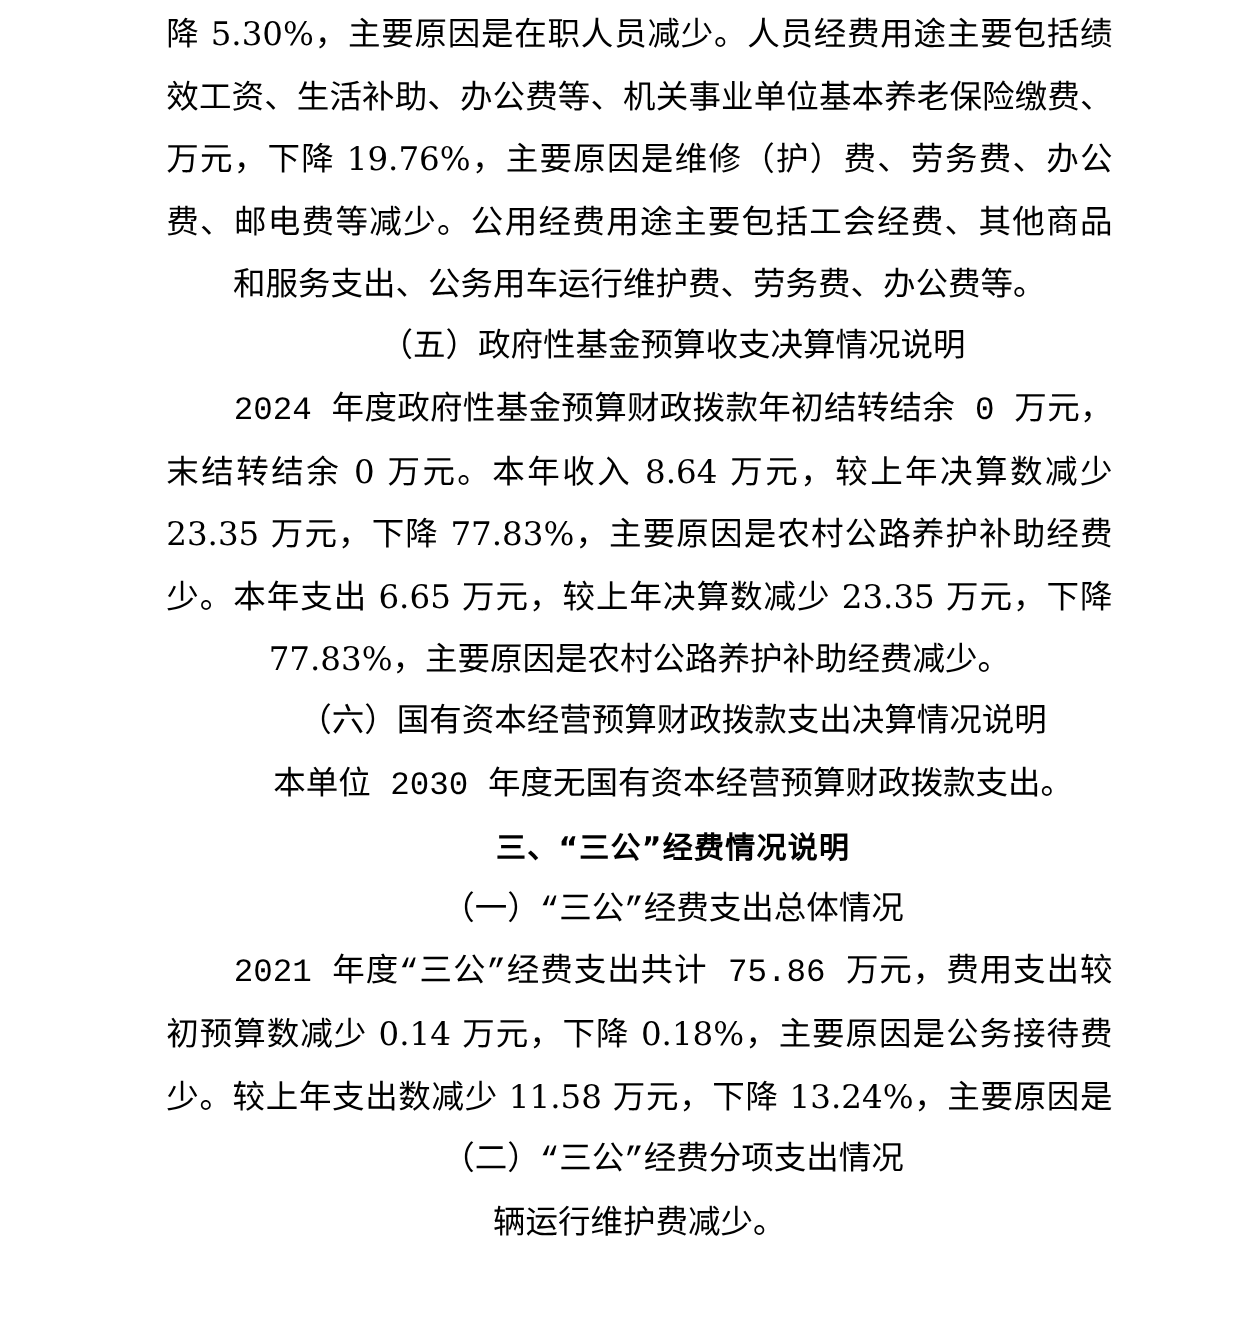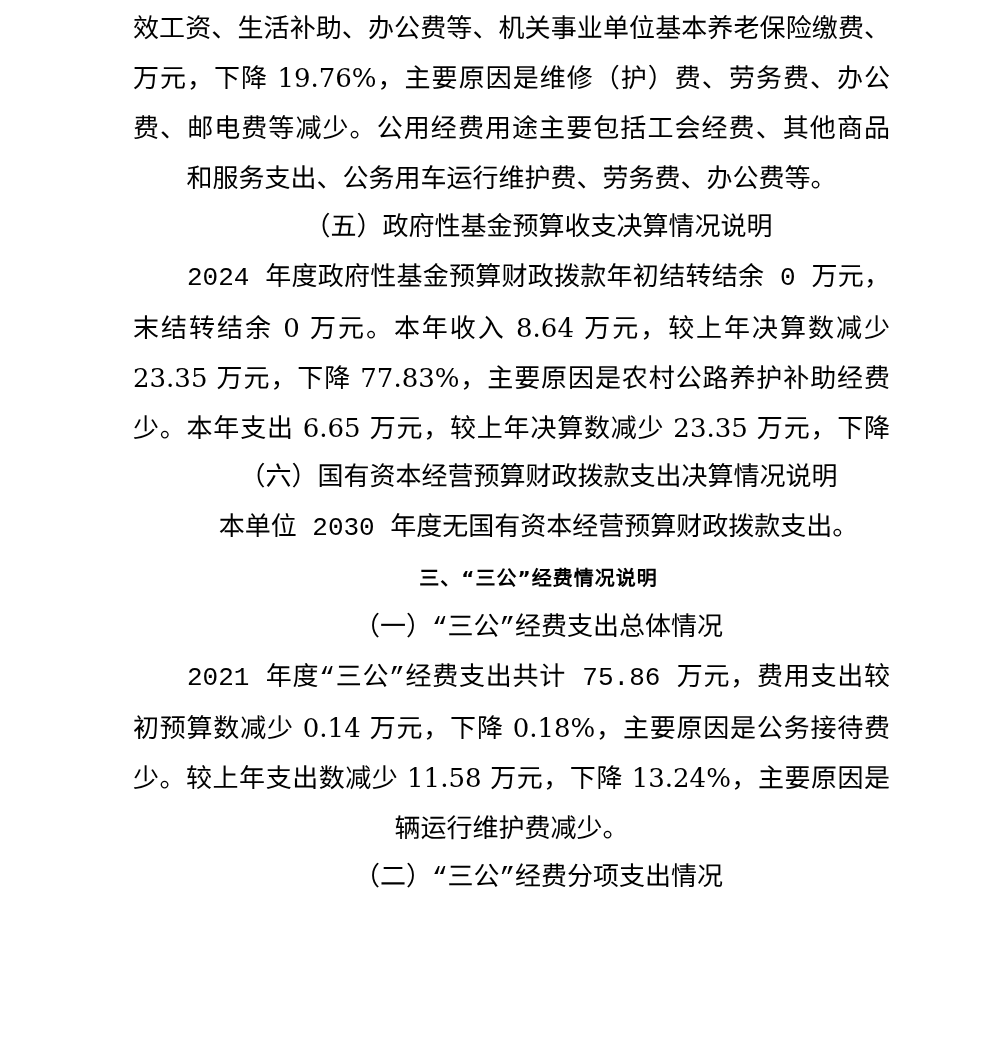--- a/index.html
+++ b/index.html
@@ -39,41 +39,43 @@
     text-align: justify;
     text-align-last: justify;
   }
   .line.indent {
     padding-left: 54px;
     font-family: Liberation Mono, monospace;
   }
   .line.heading-bold {
     font-family: "DejaVu Sans", "Liberation Sans", sans-serif;
     font-weight: 700;
-    font-size: 20px;
+    font-size: 24px;
     letter-spacing: 1px;
   }
 </style>
 </head>
 <body>
 
 <div class="page">
   <div class="content">
+      <div class="line justify">降 5.30%，主要原因是在职人员减少。人员经费用途主要包括绩</div>
       <div class="line justify">效工资、生活补助、办公费等、机关事业单位基本养老保险缴费、</div>
       <div class="line justify">万元，下降 19.76%，主要原因是维修（护）费、劳务费、办公</div>
       <div class="line justify">费、邮电费等减少。公用经费用途主要包括工会经费、其他商品</div>
       <div class="line">和服务支出、公务用车运行维护费、劳务费、办公费等。</div>
       <div class="line indent">（五）政府性基金预算收支决算情况说明</div>
       <div class="line justify indent">2024 年度政府性基金预算财政拨款年初结转结余 0 万元，年</div>
       <div class="line justify">末结转结余 0 万元。本年收入 8.64 万元，较上年决算数减少</div>
       <div class="line justify">23.35 万元，下降 77.83%，主要原因是农村公路养护补助经费减</div>
       <div class="line justify">少。本年支出 6.65 万元，较上年决算数减少 23.35 万元，下降</div>
+      <div class="line">77.83%，主要原因是农村公路养护补助经费减少。</div>
       <div class="line indent">（六）国有资本经营预算财政拨款支出决算情况说明</div>
       <div class="line indent">本单位 2030 年度无国有资本经营预算财政拨款支出。</div>
       <div class="line heading-bold indent">三、“三公”经费情况说明</div>
       <div class="line indent">（一）“三公”经费支出总体情况</div>
       <div class="line justify indent">2021 年度“三公”经费支出共计 75.86 万元，费用支出较年</div>
       <div class="line justify">初预算数减少 0.14 万元，下降 0.18%，主要原因是公务接待费减</div>
       <div class="line justify">少。较上年支出数减少 11.58 万元，下降 13.24%，主要原因是车</div>
+      <div class="line indent">（二）“三公”经费分项支出情况</div>
       <div class="line">辆运行维护费减少。</div>
-      <div class="line indent">（二）“三公”经费分项支出情况</div>
     </div>
 </div>
 
 </body></html>

